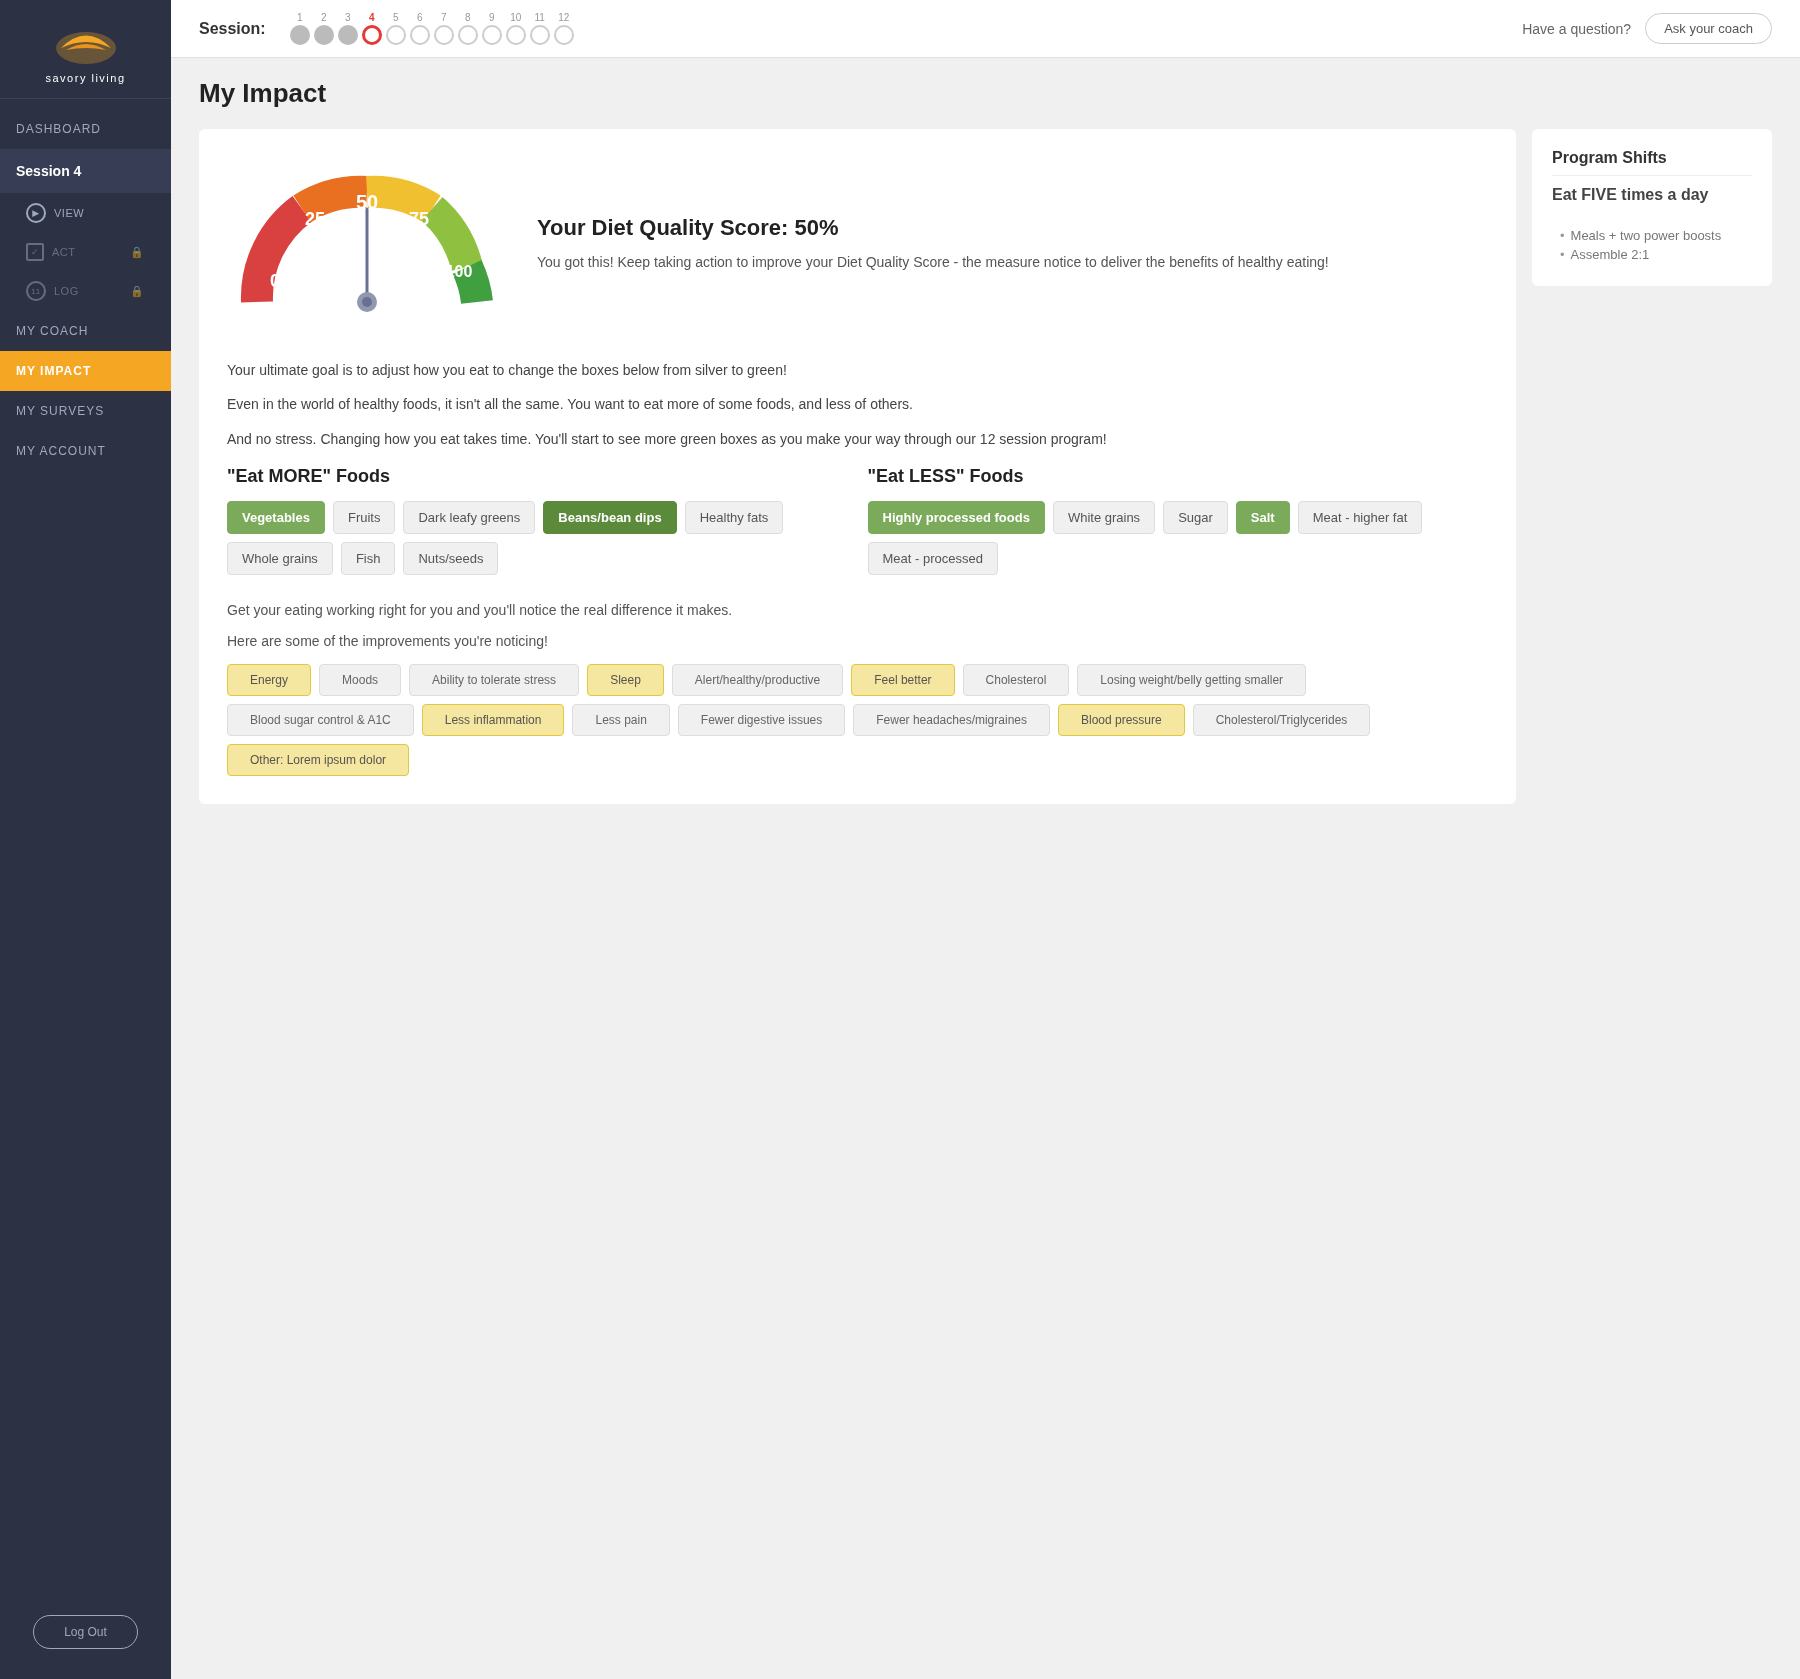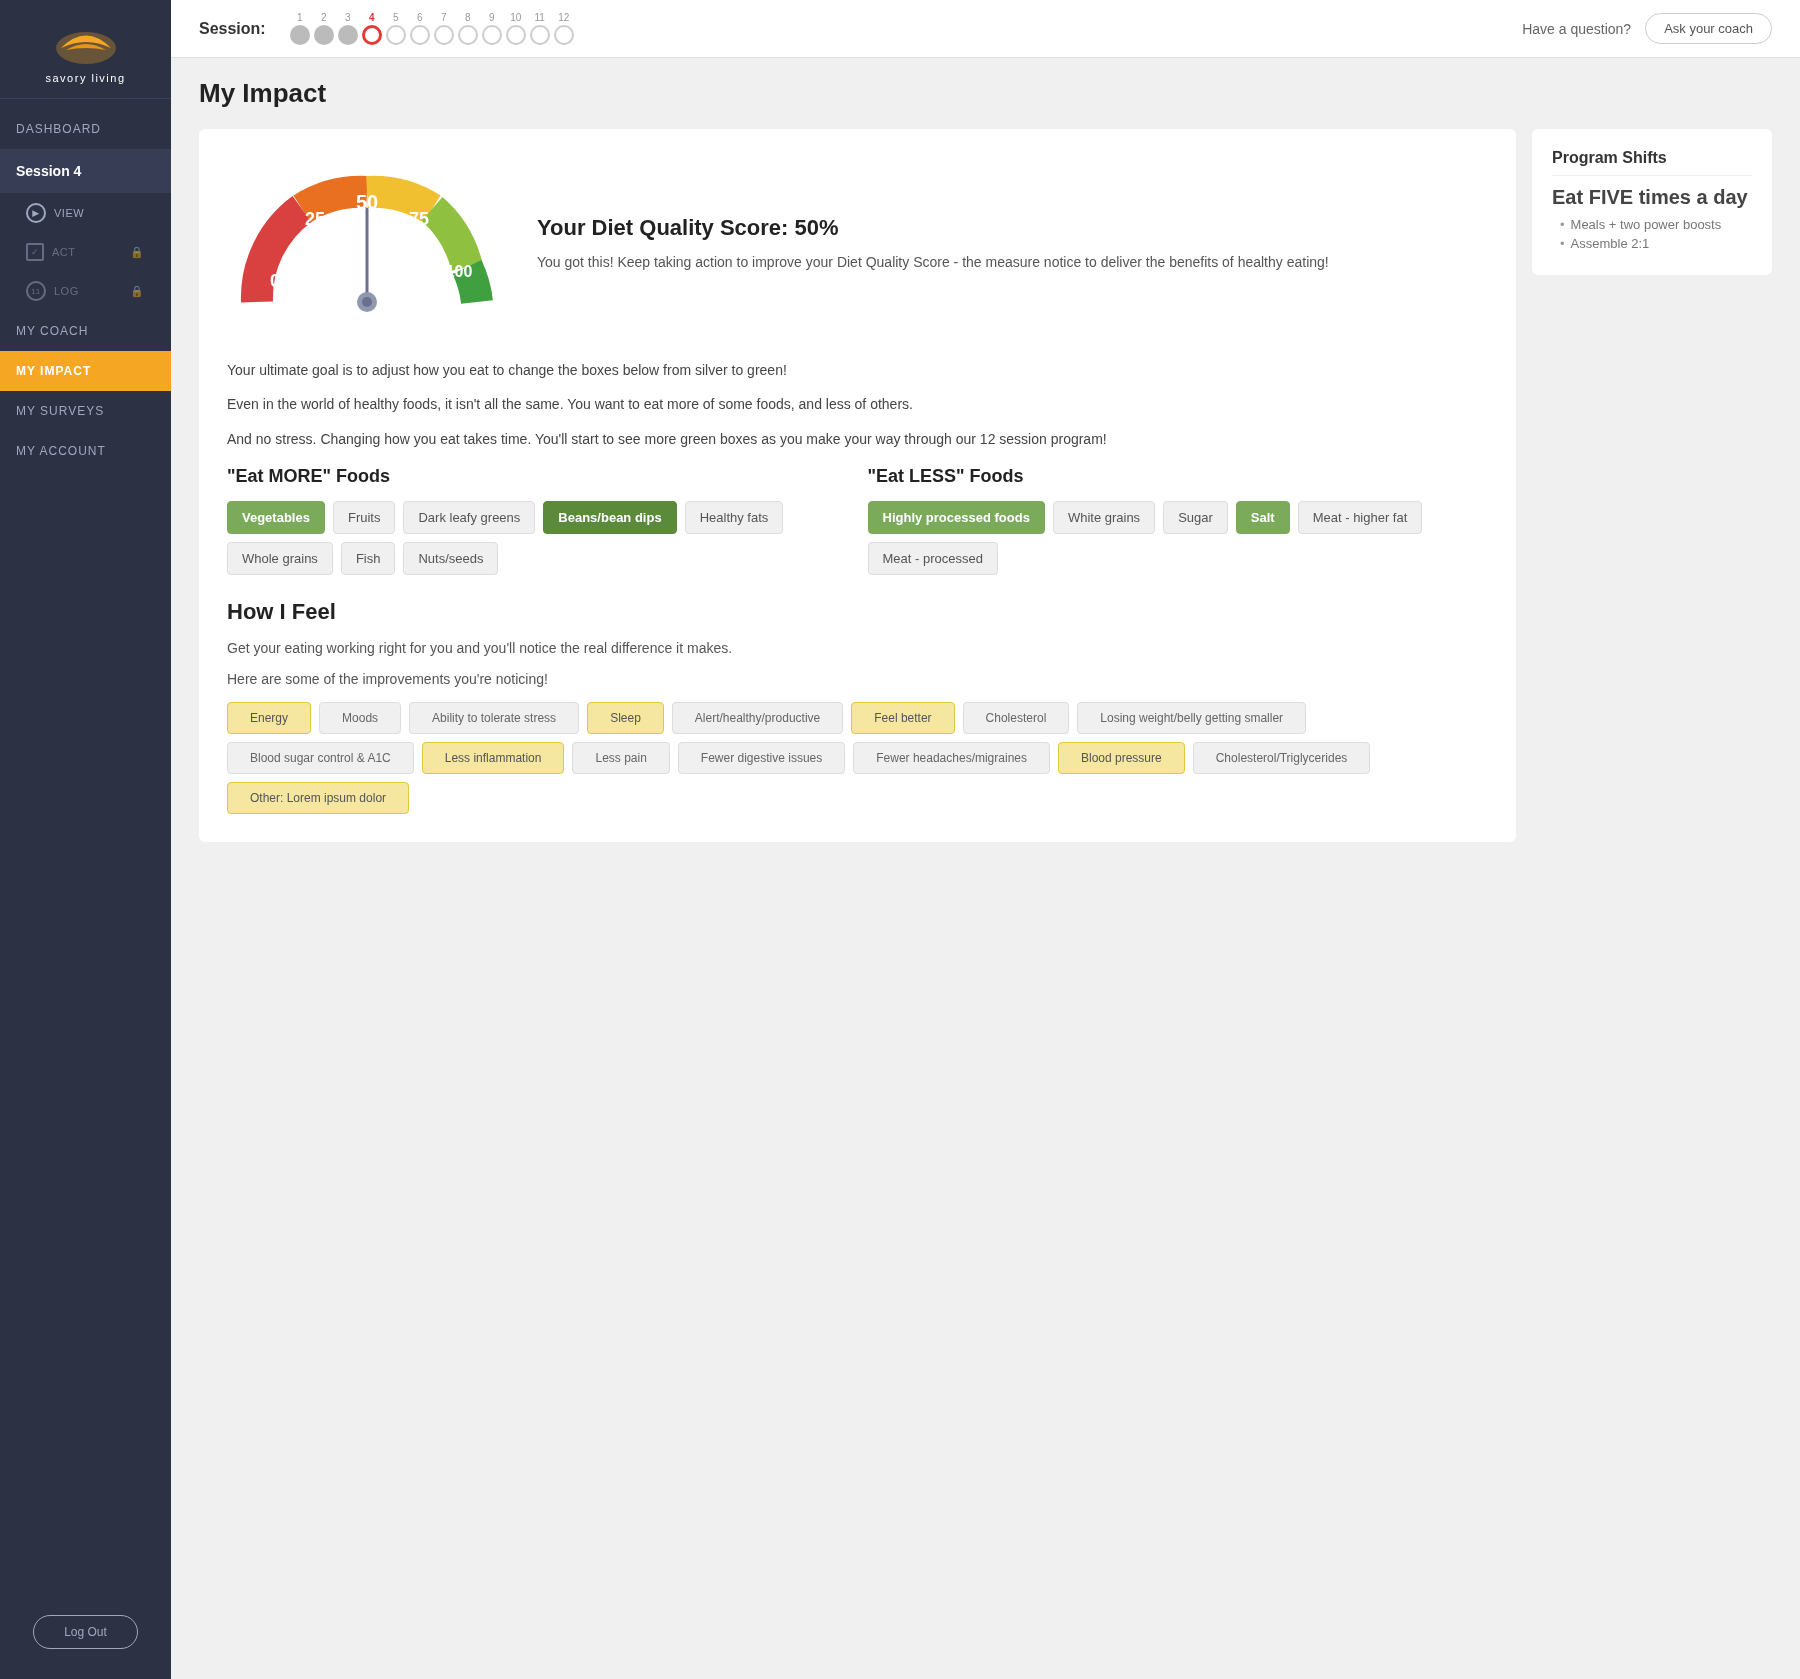--- a/index.html
+++ b/index.html
@@ -334,24 +334,24 @@
     }
     .side-card-title {
       font-size: 16px;
       font-weight: bold;
       color: #333;
       margin-bottom: 10px;
       padding-bottom: 8px;
       border-bottom: 1px solid #eee;
     }
     .side-card-subtitle {
-      font-size: 20px;
+      font-size: 16px;
       font-weight: bold;
       color: #444;
-      margin-bottom: 8px;
+      margin-bottom: 24px;
     }
     .side-card-list {
       list-style: none;
       padding-left: 8px;
     }
     .side-card-list li {
       font-size: 13px;
       color: #777;
       margin-bottom: 4px;
       display: flex;
@@ -541,21 +541,20 @@
               <span class="tag">White grains</span>
               <span class="tag">Sugar</span>
               <span class="tag green">Salt</span>
               <span class="tag">Meat - higher fat</span>
               <span class="tag">Meat - processed</span>
             </div>
           </div>
         </div>
 
         <div>
-          <div class="section-title">How I Feel</div>
           <div class="section-sub">Get your eating working right for you and you'll notice the real difference it makes.</div>
           <div class="section-sub">Here are some of the improvements you're noticing!</div>
           <div class="feel-tags">
             <span class="feel-tag highlighted">Energy</span>
             <span class="feel-tag">Moods</span>
             <span class="feel-tag">Ability to tolerate stress</span>
             <span class="feel-tag highlighted">Sleep</span>
             <span class="feel-tag">Alert/healthy/productive</span>
             <span class="feel-tag highlighted">Feel better</span>
             <span class="feel-tag">Cholesterol</span>

